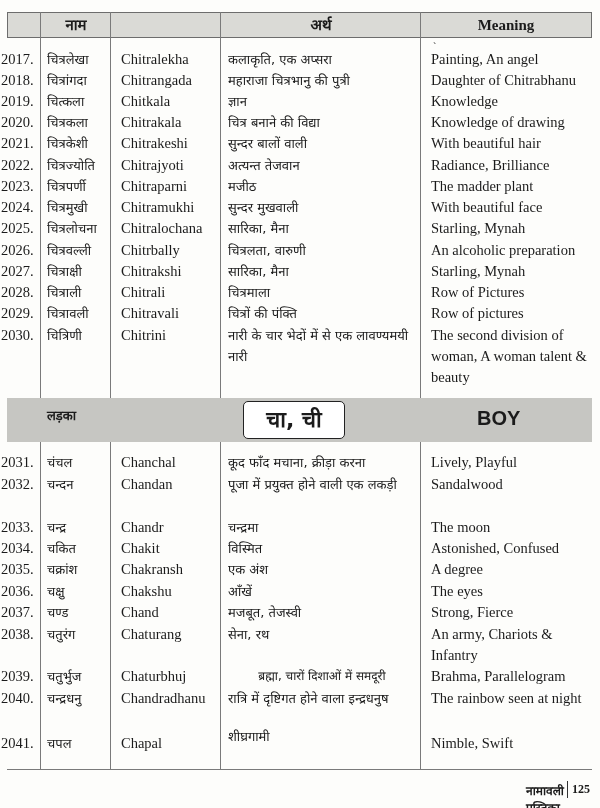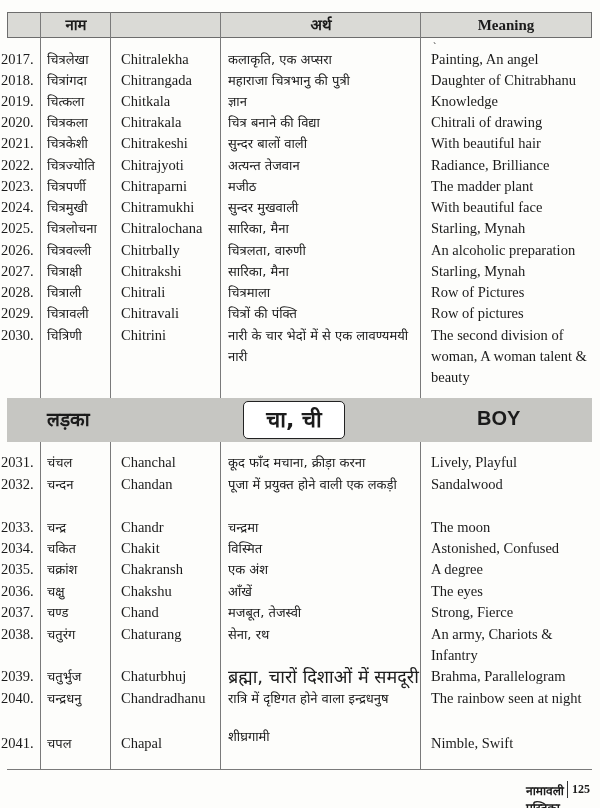--- a/index.html
+++ b/index.html
@@ -21,21 +21,21 @@
   .row { position:absolute; left:0; width:600px; font-size:14.5px; line-height:21px; }
   .row .num { position:absolute; left:1px; width:34px; }
   .row .hi  { position:absolute; left:47px; width:62px; white-space:nowrap; font-family:"DejaVu Sans", sans-serif; font-size:13px; }
   .row .en  { position:absolute; left:121px; width:96px; white-space:nowrap; }
   .row .ar  { position:absolute; left:228px; width:188px; font-family:"DejaVu Sans", sans-serif; font-size:13px; }
   .row .mn  { position:absolute; left:431px; width:160px; }
   .band {
     position:absolute; left:7px; top:398px; width:585px; height:44px;
     background:#c6c6c2;
   }
-  .band .left { position:absolute; left:40px; top:8px; font-size:19px; font-weight:bold; font-family:"DejaVu Sans", sans-serif; }
+  .band .left { position:absolute; left:40px; top:8px; font-size:13px; font-weight:bold; font-family:"DejaVu Sans", sans-serif; }
   .band .center {
     position:absolute; left:236px; top:3px; width:102px; height:38px; box-sizing:border-box;
     background:#fff; border:1.5px solid #222; border-radius:5px; text-align:center;
     line-height:36px; font-size:22px; font-weight:bold; font-family:"DejaVu Sans", sans-serif;
   }
   .band .right { position:absolute; left:470px; top:9px; font-size:20px; font-weight:bold; font-family:"Liberation Sans", sans-serif; }
   .footer-title { position:absolute; left:487px; top:782px; font-size:12px; font-weight:bold; font-family:"DejaVu Sans", sans-serif;margin-left:39px; }
   .footer-sep { position:absolute; left:567px; top:781px; width:1px; height:17px; background:#333; }
   .footer-page { position:absolute; left:572px; top:782px; font-size:12px; font-weight:bold; }
   .tick { position:absolute; left:433px; top:41px; font-size:10px; }
@@ -82,21 +82,21 @@
     <span class="hi">चित्कला</span>
     <span class="en">Chitkala</span>
     <span class="ar">ज्ञान</span>
     <span class="mn">Knowledge</span>
   </div>
   <div class="row" style="top:112px;">
     <span class="num">2020.</span>
     <span class="hi">चित्रकला</span>
     <span class="en">Chitrakala</span>
     <span class="ar">चित्र बनाने की विद्या</span>
-    <span class="mn">Chitrali of drawing</span>
+    <span class="mn">Knowledge of drawing</span>
   </div>
   <div class="row" style="top:133px;">
     <span class="num">2021.</span>
     <span class="hi">चित्रकेशी</span>
     <span class="en">Chitrakeshi</span>
     <span class="ar">सुन्दर बालों वाली</span>
     <span class="mn">With beautiful hair</span>
   </div>
   <div class="row" style="top:155px;">
     <span class="num">2022.</span>
@@ -227,21 +227,21 @@
     <span class="num">2038.</span>
     <span class="hi">चतुरंग</span>
     <span class="en">Chaturang</span>
     <span class="ar">सेना, रथ</span>
     <span class="mn">An army, Chariots &amp; Infantry</span>
   </div>
   <div class="row" style="top:666px;">
     <span class="num">2039.</span>
     <span class="hi">चतुर्भुज</span>
     <span class="en">Chaturbhuj</span>
-    <span class="ar" style="white-space:nowrap;font-size:18px;">ब्रह्मा, चारों दिशाओं में समदूरी</span>
+    <span class="ar" style="white-space:nowrap;font-size:12px;text-align:center;">ब्रह्मा, चारों दिशाओं में समदूरी</span>
     <span class="mn">Brahma, Parallelogram</span>
   </div>
   <div class="row" style="top:688px;">
     <span class="num">2040.</span>
     <span class="hi">चन्द्रधनु</span>
     <span class="en">Chandradhanu</span>
     <span class="ar" style="width:180px;">रात्रि में दृष्टिगत होने वाला इन्द्रधनुष</span>
     <span class="mn" style="white-space:nowrap;">The rainbow seen at night</span>
   </div>
   <div class="row" style="top:733px;">

